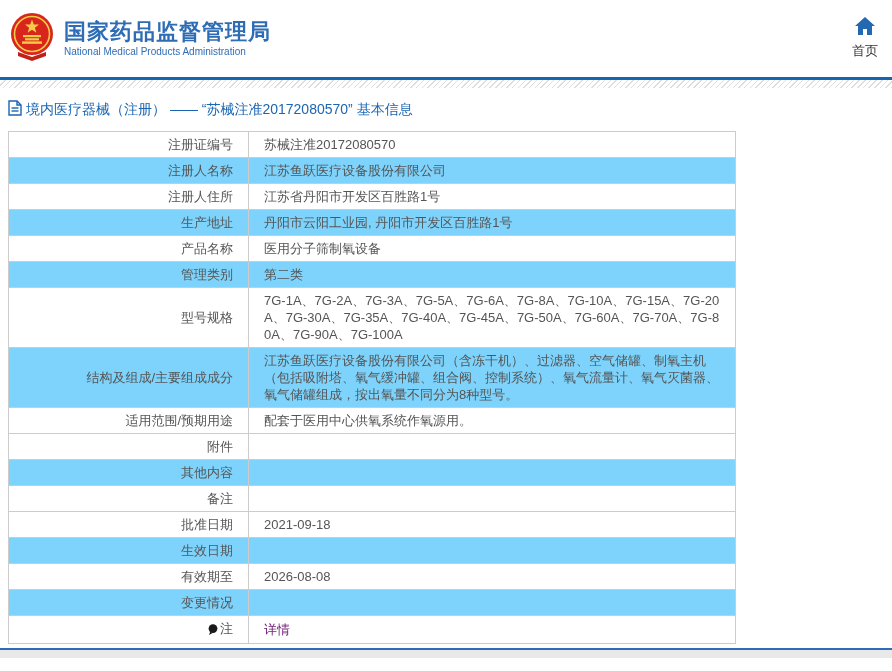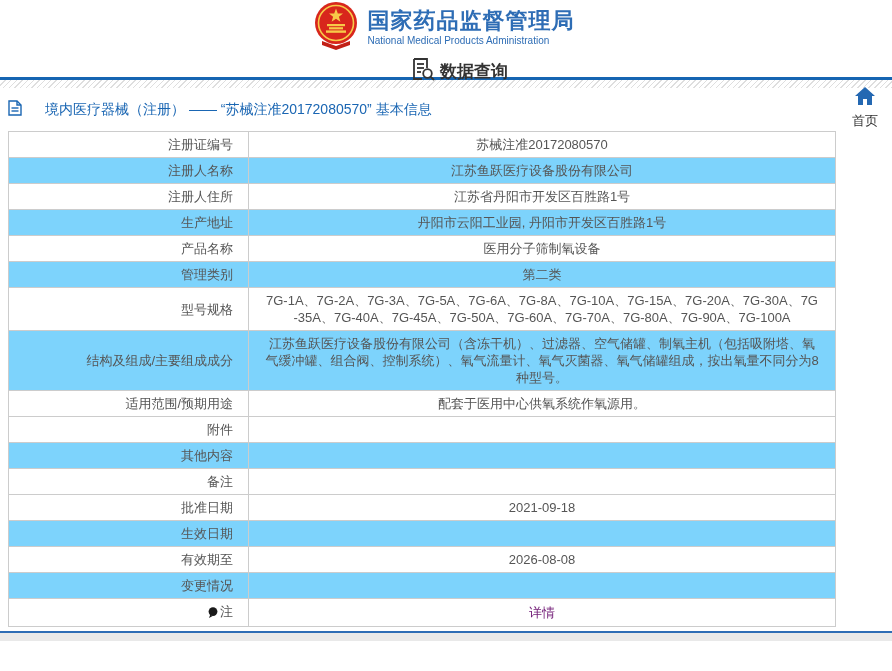--- a/index.html
+++ b/index.html
@@ -10,21 +10,20 @@
     font-family: "Liberation Sans", "DejaVu Sans", sans-serif;
     color: #555;
   }
   
   .site-header {
     height: 77px;
     display: flex;
     align-items: center;
     padding: 0 14px 0 8px;
     background: #fff;
-    flex-direction: column;
   }
   .brand { display: flex; align-items: center; cursor: pointer; }
   .brand-emblem { width: 48px; height: 52px; flex: 0 0 auto; }
   .brand-text { margin-left: 8px; }
   .brand-zh {
     color: #2e6db5; font-size: 22px; font-weight: bold;
     letter-spacing: 1px; line-height: 26px;
   }
   .brand-en { color: #2e6db5; font-size: 10px; line-height: 14px; }
   .section-title {
@@ -43,41 +42,41 @@
   .header-rule { height: 3px; background: #1565b2; }
   .stripe-band {
     height: 8px;
     background: repeating-linear-gradient(
       -45deg, #dedede 0px, #dedede 1px, #ffffff 1px, #ffffff 4px);
   }
   
   .breadcrumb {
     display: flex; align-items: center;
     padding: 12px 8px 9px 8px;
-    color: #1a66b3; font-size: 14px; gap: 19px;
+    color: #1a66b3; font-size: 14px;
   }
   .breadcrumb svg { margin-right: 4px; flex: 0 0 auto; }
   
   .info-table {
-    width: 828px; margin: 3px 8px 0 8px;
+    width: 728px; margin: 3px 8px 0 8px;
     border-collapse: collapse;
     font-size: 13px;
   }
   .info-table td {
     border: 1px solid #cccccc;
     padding: 4px 15px;
     line-height: 17px;
     vertical-align: middle;
   }
   .info-table tr.alt td { background: #7dd3fc; }
   .label-cell {
     width: 240px; text-align: right; color: #555;
     white-space: nowrap;
   }
-  .value-cell { color: #555; text-align: center; word-break: break-all; }
+  .value-cell { color: #555; text-align: left; word-break: break-all; }
   .value-cell a { color: #701a75; text-decoration: none; cursor: pointer; }
   .note-icon { display: inline-block; margin-right: 2px; vertical-align: -2px; }
   
   .footer-band {
     margin-top: 4px;
     border-top: 2px solid #2e6db5;
     height: 10px; background: #e9e9e9;
   }
 </style>
 </head>
@@ -95,33 +94,20 @@
         <rect x="14" y="30.4" width="20" height="2.4" fill="#f7c948"></rect>
         <path d="M10 41 L24 46 L38 41 L38 45 L24 50 L10 45 Z" fill="#c21f16"></path>
       </svg>
     </span>
     <div class="brand-text">
       <div class="brand-zh">国家药品监督管理局</div>
       <div class="brand-en">National Medical Products Administration</div>
     </div>
   </div>
 
-  <div class="section-title">
-    <span>
-      <svg width="26" height="26" viewBox="0 0 26 26" fill="none" stroke="#333" stroke-width="1.8">
-        <path d="M4 3 h13 v9 M4 3 v20 h8"></path>
-        <line x1="7" y1="8" x2="14" y2="8"></line>
-        <line x1="7" y1="12" x2="14" y2="12"></line>
-        <line x1="7" y1="16" x2="11" y2="16"></line>
-        <circle cx="17.5" cy="17.5" r="4.3"></circle>
-        <line x1="20.8" y1="20.8" x2="24" y2="24"></line>
-      </svg>
-    </span>
-    <span>数据查询</span>
-  </div>
 
   <nav class="header-nav">
     <a class="nav-item">
       <span>
         <svg width="20" height="18" viewBox="0 0 20 18">
           <path d="M10 0 L20 9 L17 9 L17 18 L12 18 L12 12 L8 12 L8 18 L3 18 L3 9 L0 9 Z" fill="#2468b2"></path>
         </svg>
       </span>
       <span>首页</span>
     </a>

